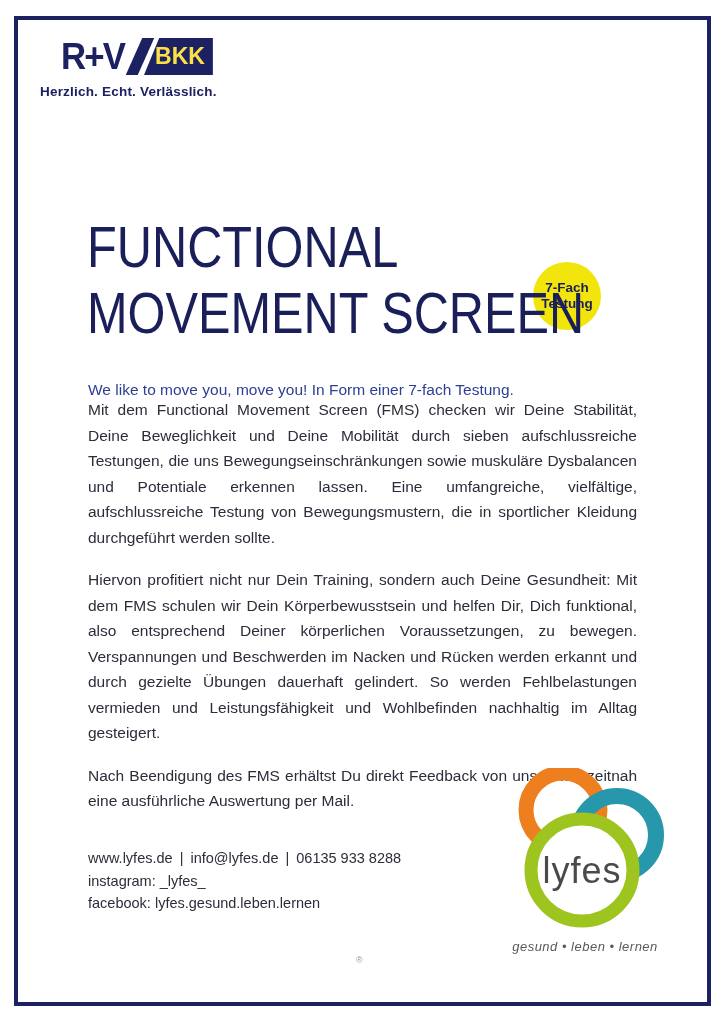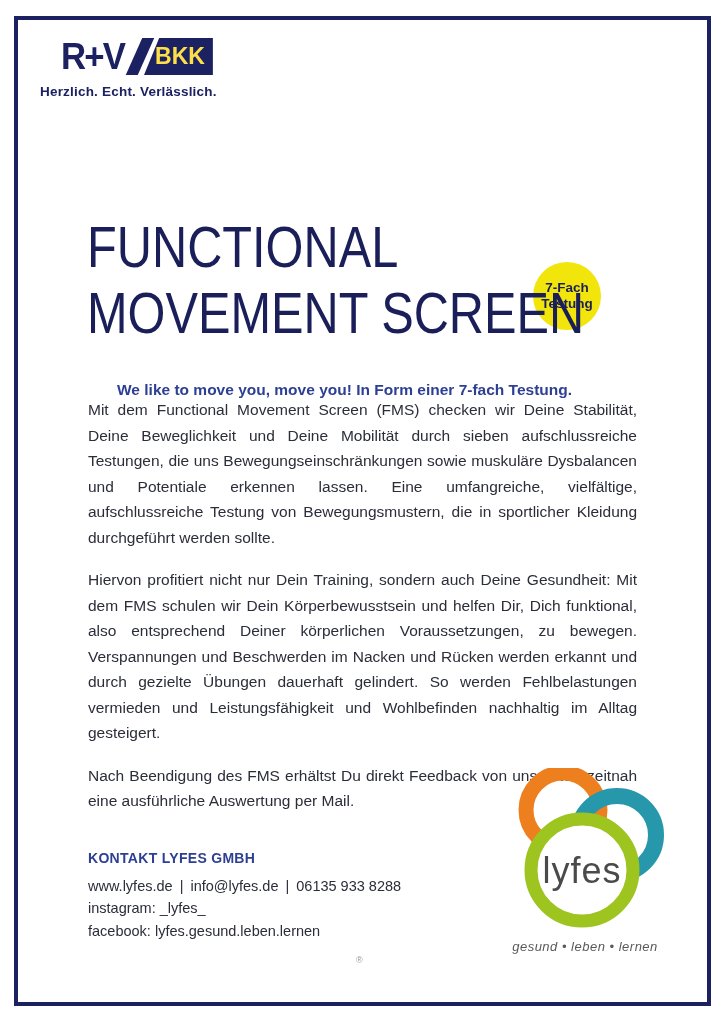--- a/index.html
+++ b/index.html
@@ -40,21 +40,21 @@
   }
   .badge {
     position:absolute; left:533px; top:262px; width:68px; height:68px;
     background:#f2e50c; border-radius:50%; z-index:1;
     display:flex; flex-direction:column; align-items:center; justify-content:center;
     color:#1a1f5a; font-size:13.5px; line-height:16.5px; font-weight:600;
   }
   
   .intro {
     position:absolute; left:88px; top:381px; width:549px;
-    color:#2d3f92; font-size:15.5px; font-weight:700;margin-left:29px;
+    color:#2d3f92; font-size:15.5px; font-weight:400;
   }
   .body-copy {
     position:absolute; left:88px; top:397px; width:549px;
     color:#2b2d39; font-size:15.5px; line-height:25.5px; text-align:justify;
   }
   .body-copy p { margin:0 0 17px 0; }
   .body-copy p:last-child { margin-bottom:0; }
   
   .contact { position:absolute; left:88px; top:847px; color:#2b2d39; font-size:14.5px; line-height:22.5px; }
   .contact .heading { color:#2d3f92; font-weight:600; font-size:14px; letter-spacing:0.3px; margin-bottom:5px; }
@@ -95,21 +95,20 @@
 
   <div class="intro">We like to move you, move you! In Form einer 7-fach Testung.</div>
 
   <div class="body-copy">
     <p>Mit dem Functional Movement Screen (FMS) checken wir Deine Stabilität, Deine Beweglichkeit und Deine Mobilität durch sieben aufschlussreiche Testungen, die uns Bewegungseinschränkungen sowie muskuläre Dysbalancen und Potentiale erkennen lassen. Eine umfangreiche, vielfältige, aufschlussreiche Testung von Bewegungsmustern, die in sportlicher Kleidung durchgeführt werden sollte.</p>
     <p>Hiervon profitiert nicht nur Dein Training, sondern auch Deine Gesundheit: Mit dem FMS schulen wir Dein Körperbewusstsein und helfen Dir, Dich funktional, also entsprechend Deiner körperlichen Voraussetzungen, zu bewegen. Verspannungen und Beschwerden im Nacken und Rücken werden erkannt und durch gezielte Übungen dauerhaft gelindert. So werden Fehlbelastungen vermieden und Leistungsfähigkeit und Wohlbefinden nachhaltig im Alltag gesteigert.</p>
     <p>Nach Beendigung des FMS erhältst Du direkt Feedback von uns sowie zeitnah eine ausführliche Auswertung per Mail.</p>
   </div>
 
   <div class="contact">
-    <div class="heading">KONTAKT LYFES GMBH</div>
     <div>
       <span>www.lyfes.de</span><span class="sep">|</span><span>info@lyfes.de</span><span class="sep">|</span><span>06135 933 8288</span>
     </div>
     <div>
       <span>instagram:</span>
       <span>_lyfes_</span>
     </div>
     <div>
       <span>facebook:</span>
       <span>lyfes.gesund.leben.lernen</span>

